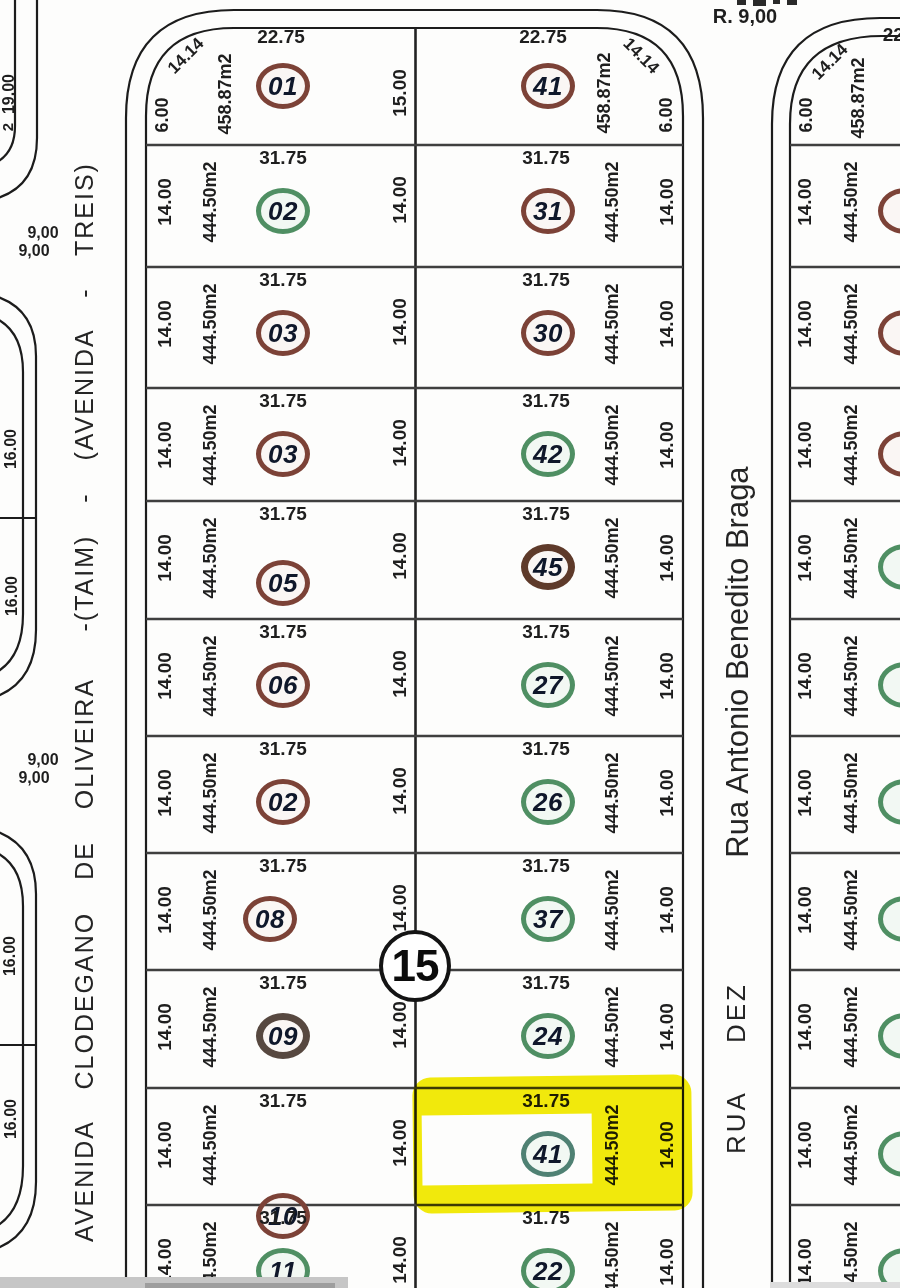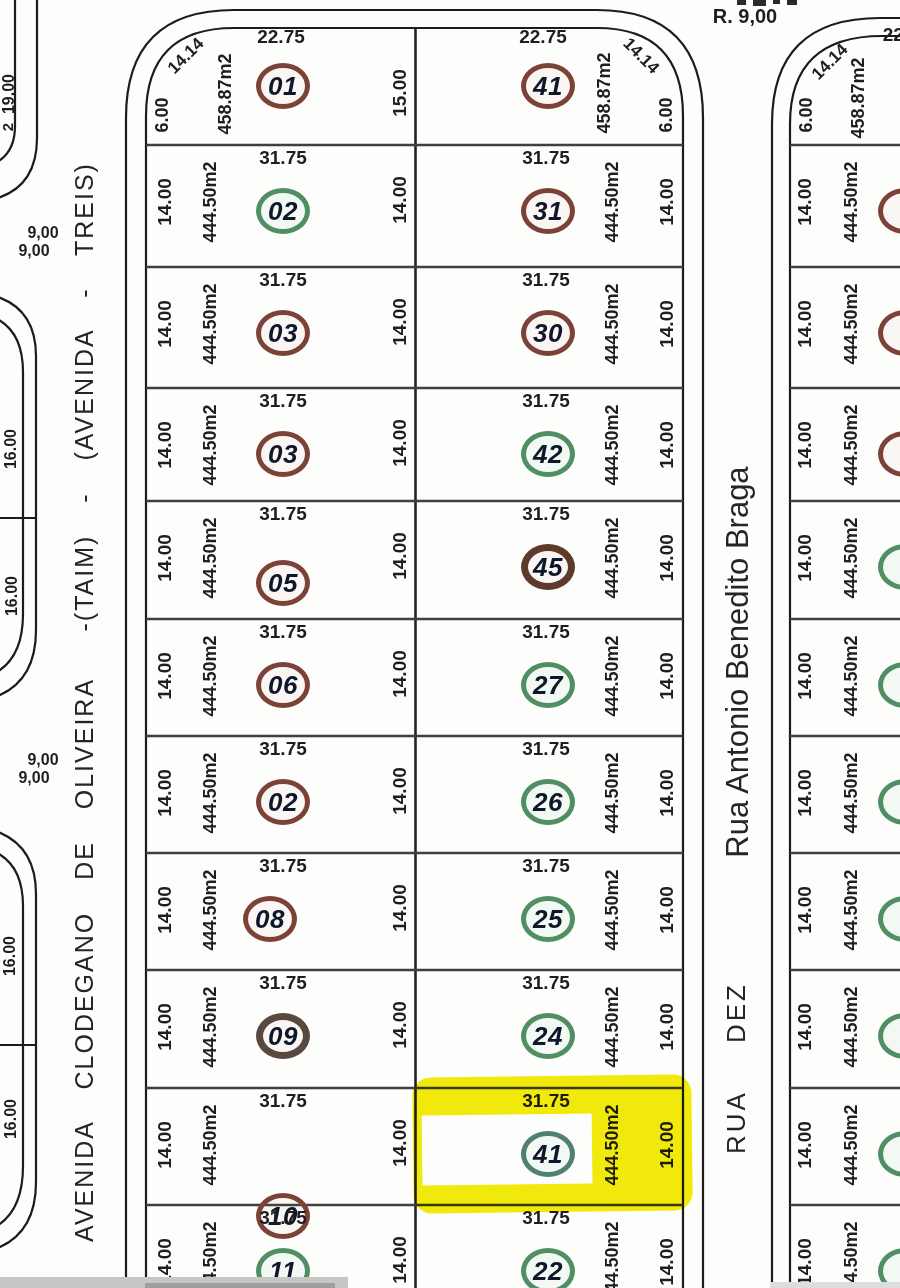--- a/index.html
+++ b/index.html
@@ -101,20 +101,21 @@
 
   <div class="graybar" style="left:0;top:1277px;width:348px;height:11px;background:#c6c6c6;"></div>
   <div class="graybar" style="left:145px;top:1283px;width:190px;height:5px;background:#9e9e9e;"></div>
   <div class="graybar" style="left:770px;top:1282px;width:130px;height:6px;background:#dddddd;"></div>
 
   <div id="street-top" class="lbl">R. 9,00</div>
   <div id="street-left" class="lbl street vrot">AVENIDA  CLODEGANO  DE  OLIVEIRA   -(TAIM)  -  (AVENIDA  -  TREIS)</div>
   <div id="street-right-name" class="lbl street vrot">Rua Antonio Benedito Braga</div>
   <div id="street-right-num" class="lbl street vrot">RUA  DEZ</div>
 
+  <div id="block-badge">15</div>
 
   <div id="highlight-lot-23"></div>
 <div class="lbl" style="left: 162px; top: 115px; font-size: 18px; transform: translate(-50%, -50%) rotate(-90deg);">6.00</div>
     <div class="lbl" style="left: 186px; top: 56px; font-size: 17px; transform: translate(-50%, -50%) rotate(-45deg);">14.14</div>
     <div class="lbl" style="left: 225px; top: 94px; font-size: 18px; transform: translate(-50%, -50%) rotate(-90deg);">458.87m2</div>
     <div class="lbl" style="left: 281px; top: 37px; font-size: 19px; transform: translate(-50%, -50%) rotate(0deg);">22.75</div>
     <div class="circle" style="left: 283px; top: 86px; border: 5px solid rgb(124, 66, 55); background: rgba(200, 120, 90, 0.05);">01</div>
     <div class="lbl" style="left: 165px; top: 202px; font-size: 19px; transform: translate(-50%, -50%) rotate(-90deg);">14.00</div>
     <div class="lbl" style="left: 210px; top: 202px; font-size: 18px; transform: translate(-50%, -50%) rotate(-90deg);">444.50m2</div>
     <div class="lbl" style="left: 283px; top: 158px; font-size: 19px; transform: translate(-50%, -50%) rotate(0deg);">31.75</div>
@@ -188,21 +189,21 @@
     <div class="lbl" style="left: 667px; top: 558px; font-size: 19px; transform: translate(-50%, -50%) rotate(-90deg);">14.00</div>
     <div class="lbl" style="left: 546px; top: 632px; font-size: 19px; transform: translate(-50%, -50%) rotate(0deg);">31.75</div>
     <div class="circle" style="left: 548px; top: 685px; border: 5px solid rgb(79, 143, 99); background: rgba(110, 190, 140, 0.08);">27</div>
     <div class="lbl" style="left: 612px; top: 676px; font-size: 18px; transform: translate(-50%, -50%) rotate(-90deg);">444.50m2</div>
     <div class="lbl" style="left: 667px; top: 676px; font-size: 19px; transform: translate(-50%, -50%) rotate(-90deg);">14.00</div>
     <div class="lbl" style="left: 546px; top: 749px; font-size: 19px; transform: translate(-50%, -50%) rotate(0deg);">31.75</div>
     <div class="circle" style="left: 548px; top: 802px; border: 5px solid rgb(79, 143, 99); background: rgba(110, 190, 140, 0.08);">26</div>
     <div class="lbl" style="left: 612px; top: 793px; font-size: 18px; transform: translate(-50%, -50%) rotate(-90deg);">444.50m2</div>
     <div class="lbl" style="left: 667px; top: 793px; font-size: 19px; transform: translate(-50%, -50%) rotate(-90deg);">14.00</div>
     <div class="lbl" style="left: 546px; top: 866px; font-size: 19px; transform: translate(-50%, -50%) rotate(0deg);">31.75</div>
-    <div class="circle" style="left: 548px; top: 919px; border: 5px solid rgb(79, 143, 99); background: rgba(110, 190, 140, 0.08);">25</div>
+    <div class="circle" style="left: 548px; top: 919px; border: 5px solid rgb(79, 143, 99); background: rgba(110, 190, 140, 0.08);">37</div>
     <div class="lbl" style="left: 612px; top: 910px; font-size: 18px; transform: translate(-50%, -50%) rotate(-90deg);">444.50m2</div>
     <div class="lbl" style="left: 667px; top: 910px; font-size: 19px; transform: translate(-50%, -50%) rotate(-90deg);">14.00</div>
     <div class="lbl" style="left: 546px; top: 983px; font-size: 19px; transform: translate(-50%, -50%) rotate(0deg);">31.75</div>
     <div class="circle" style="left: 548px; top: 1036px; border: 5px solid rgb(79, 143, 99); background: rgba(110, 190, 140, 0.08);">24</div>
     <div class="lbl" style="left: 612px; top: 1027px; font-size: 18px; transform: translate(-50%, -50%) rotate(-90deg);">444.50m2</div>
     <div class="lbl" style="left: 667px; top: 1027px; font-size: 19px; transform: translate(-50%, -50%) rotate(-90deg);">14.00</div>
     <div class="lbl" style="left: 546px; top: 1101px; font-size: 19px; transform: translate(-50%, -50%) rotate(0deg);">31.75</div>
     <div class="circle" style="left: 548px; top: 1154px; border: 5px solid rgb(79, 129, 115); background: rgba(110, 190, 140, 0.08);">41</div>
     <div class="lbl" style="left: 612px; top: 1145px; font-size: 18px; transform: translate(-50%, -50%) rotate(-90deg);">444.50m2</div>
     <div class="lbl" style="left: 667px; top: 1145px; font-size: 19px; transform: translate(-50%, -50%) rotate(-90deg);">14.00</div>

